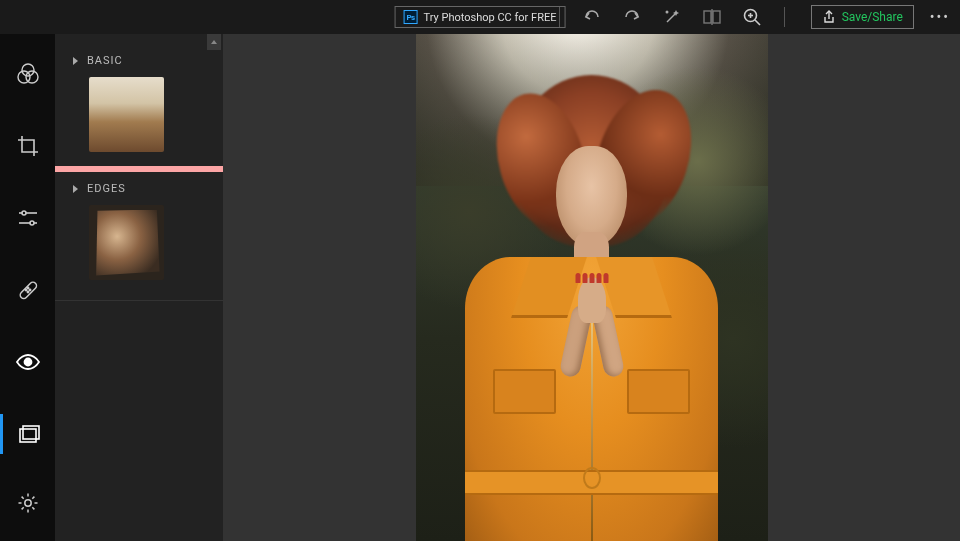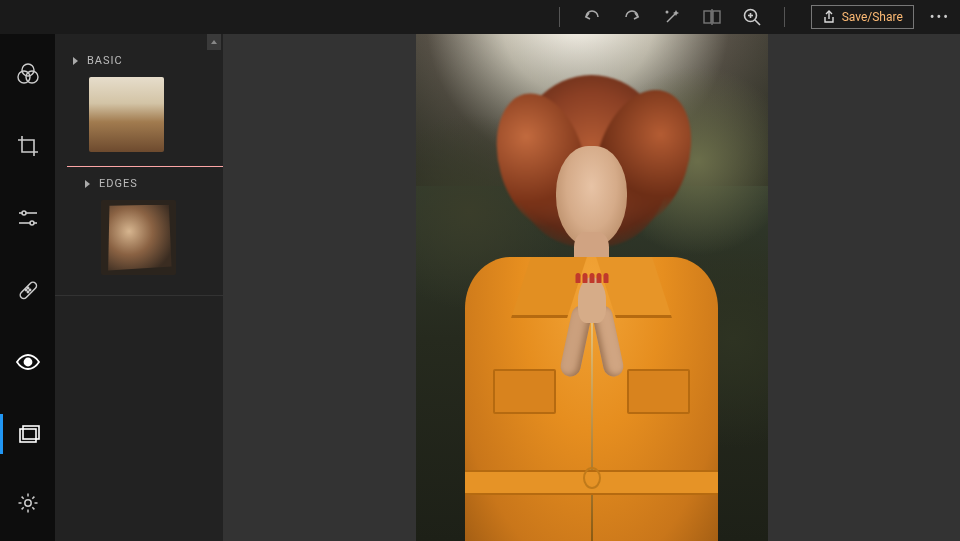--- a/index.html
+++ b/index.html
@@ -8,37 +8,37 @@
   
   .topbar{height:34px;width:100%;background:#1a1a1a;display:flex;align-items:center;position:relative;}
   .promo{position:absolute;left:50%;transform:translateX(-50%);display:flex;align-items:center;border:1px solid #666;height:22px;padding:0 8px;gap:6px;font-size:11px;color:#ddd;cursor:pointer;}
   .ps-logo{width:14px;height:14px;background:#001E36;border:1px solid #31A8FF;display:flex;align-items:center;justify-content:center;}
   .ps-logo span{font-size:8px;font-weight:700;color:#31A8FF;letter-spacing:-0.5px;}
 
   .top-right{position:absolute;right:10px;display:flex;align-items:center;height:100%;gap:0;}
   .tb-sep{width:1px;height:20px;background:#555;margin:0 12px;}
   .tb-btn{color:#aaa;cursor:pointer;display:flex;align-items:center;justify-content:center;padding:0 10px;height:34px;}
   .tb-btn svg{display:block;}
-  .save-share{display:flex;align-items:center;gap:6px;border:1px solid #777;height:24px;padding:0 10px;margin-left:14px;font-size:12px;color:#fdba74;cursor:pointer;}
+  .save-share{display:flex;align-items:center;gap:6px;border:1px solid #777;height:24px;padding:0 10px;margin-left:14px;font-size:12px;color:#22c55e;cursor:pointer;}
   .more-dots{margin-left:16px;letter-spacing:2px;font-size:14px;color:#ccc;cursor:pointer;}
 
   
   .main{display:flex;height:calc(541px - 34px);width:100%;}
   .tool-rail{width:55px;background:#0d0d0d;display:flex;flex-direction:column;align-items:center;padding-top:20px;gap:32px;position:relative;}
   .tool-rail .tool{width:55px;height:40px;display:flex;align-items:center;justify-content:center;cursor:pointer;color:#bbb;}
   .tool-rail .tool.active{color:#fff;}
   .tool-rail .tool.active-frame{border-left:3px solid #2196f3;color:#fff;}
   .tool-rail .tool svg{display:block;}
   .tool-rail .settings{position:absolute;bottom:18px;}
 
   
   .panel{width:168px;background:#222;position:relative;padding-top:10px;}
   .scroll-arrow{position:absolute;top:0;right:2px;width:14px;height:16px;background:#3a3a3a;display:flex;align-items:center;justify-content:center;color:#999;cursor:pointer;}
   .section{padding:10px 12px 14px 12px;}
-  .section + .section{border-top:1px solid #fca5a5;margin-left:12px;}
+  .section + .section{border-top:6px solid #fca5a5;}
   .sec-header{display:flex;align-items:center;gap:8px;font-size:11px;letter-spacing:1px;color:#bbb;margin-bottom:10px;margin-left:4px;cursor:pointer;}
   .sec-header svg{display:block;}
   .thumb{width:75px;height:75px;margin-left:22px;border-radius:2px;overflow:hidden;cursor:pointer;}
   .thumb.framed{border:2px solid #a6794a;padding:2px;background:#1a1a1a;}
   .thumb-inner{width:100%;height:100%;}
   .panel-footer-line{border-top:1px solid #333;margin-top:6px;}
 
   
   .canvas{flex:1;background:#333;display:flex;align-items:flex-start;justify-content:center;}
   .photo{width:352px;height:507px;margin-top:0;background:#3d4a3a;position:relative;overflow:hidden;}
@@ -74,20 +74,26 @@
   .thumb-basic{background:linear-gradient(180deg,#e6ddcb 0%,#d3c4a6 35%,#a17b4f 60%,#6d4a2e 100%);}
   .thumb-edges{position:relative;background:#2b241d;}
   .thumb-edges::before{content:"";position:absolute;inset:6%;background:radial-gradient(circle at 35% 40%,#d6b58f 0%,#8a6243 40%,#3a2c21 80%);clip-path:polygon(6% 2%,96% 0%,100% 94%,4% 100%);}
   .thumb-frames-inner{background:radial-gradient(ellipse at 50% 60%,#6e5a3d 0%,#3b3226 55%,#1f1b15 100%);}
 </style>
 </head>
 <body>
 
 <div class="topbar">
 
+  <div class="promo">
+    <div class="ps-logo">
+        <span>Ps</span>
+      </div>
+    <span>Try Photoshop CC for FREE</span>
+  </div>
 
   <div class="top-right">
     <div class="tb-sep"></div>
     <div class="tb-btn">
       <svg width="20" height="14" viewBox="0 0 20 14" fill="none" stroke="#aaa" stroke-width="1.6">
           <path d="M4 7 A6 6 0 0 1 16 7"></path>
           <polyline points="7,3 4,7 8,9" fill="none"></polyline>
         </svg>
     </div>
     <div class="tb-btn">

